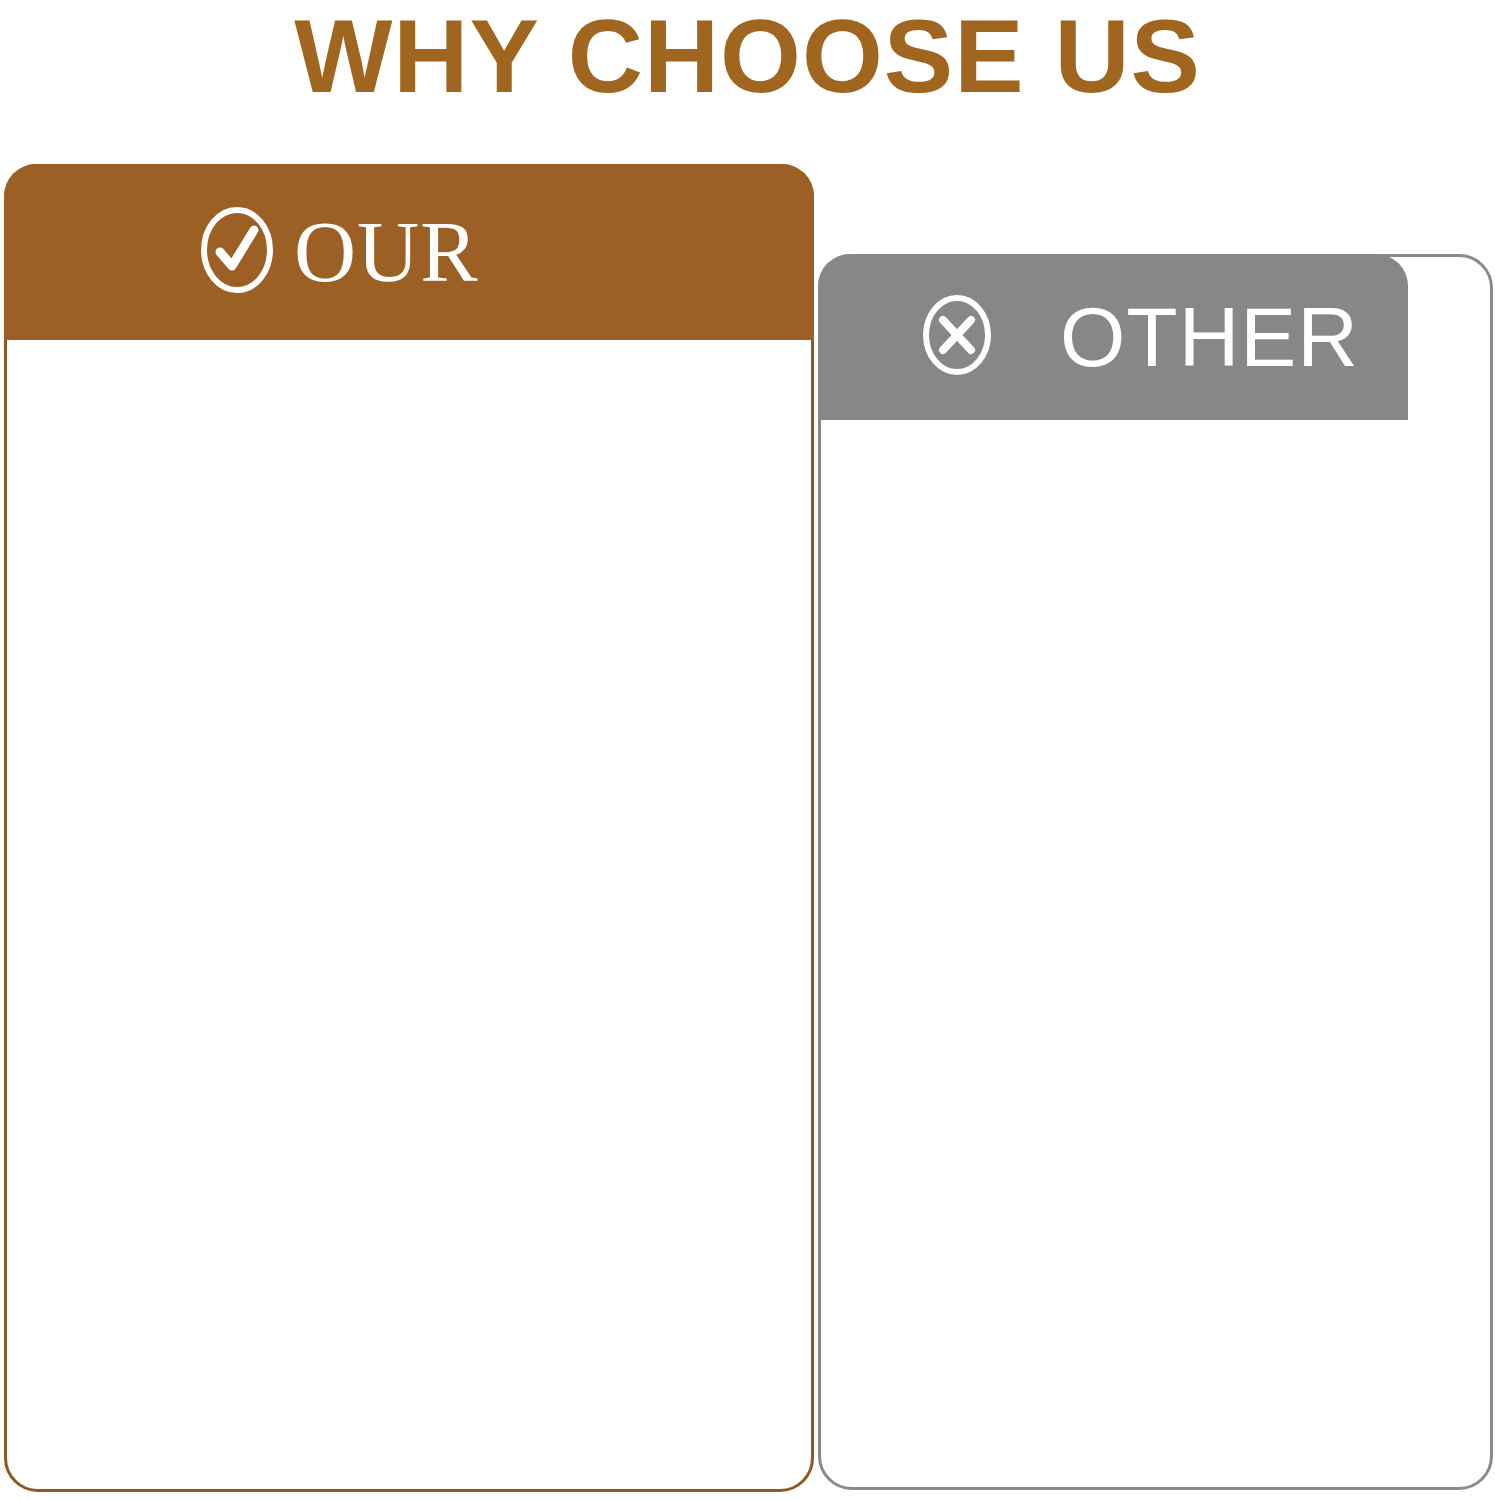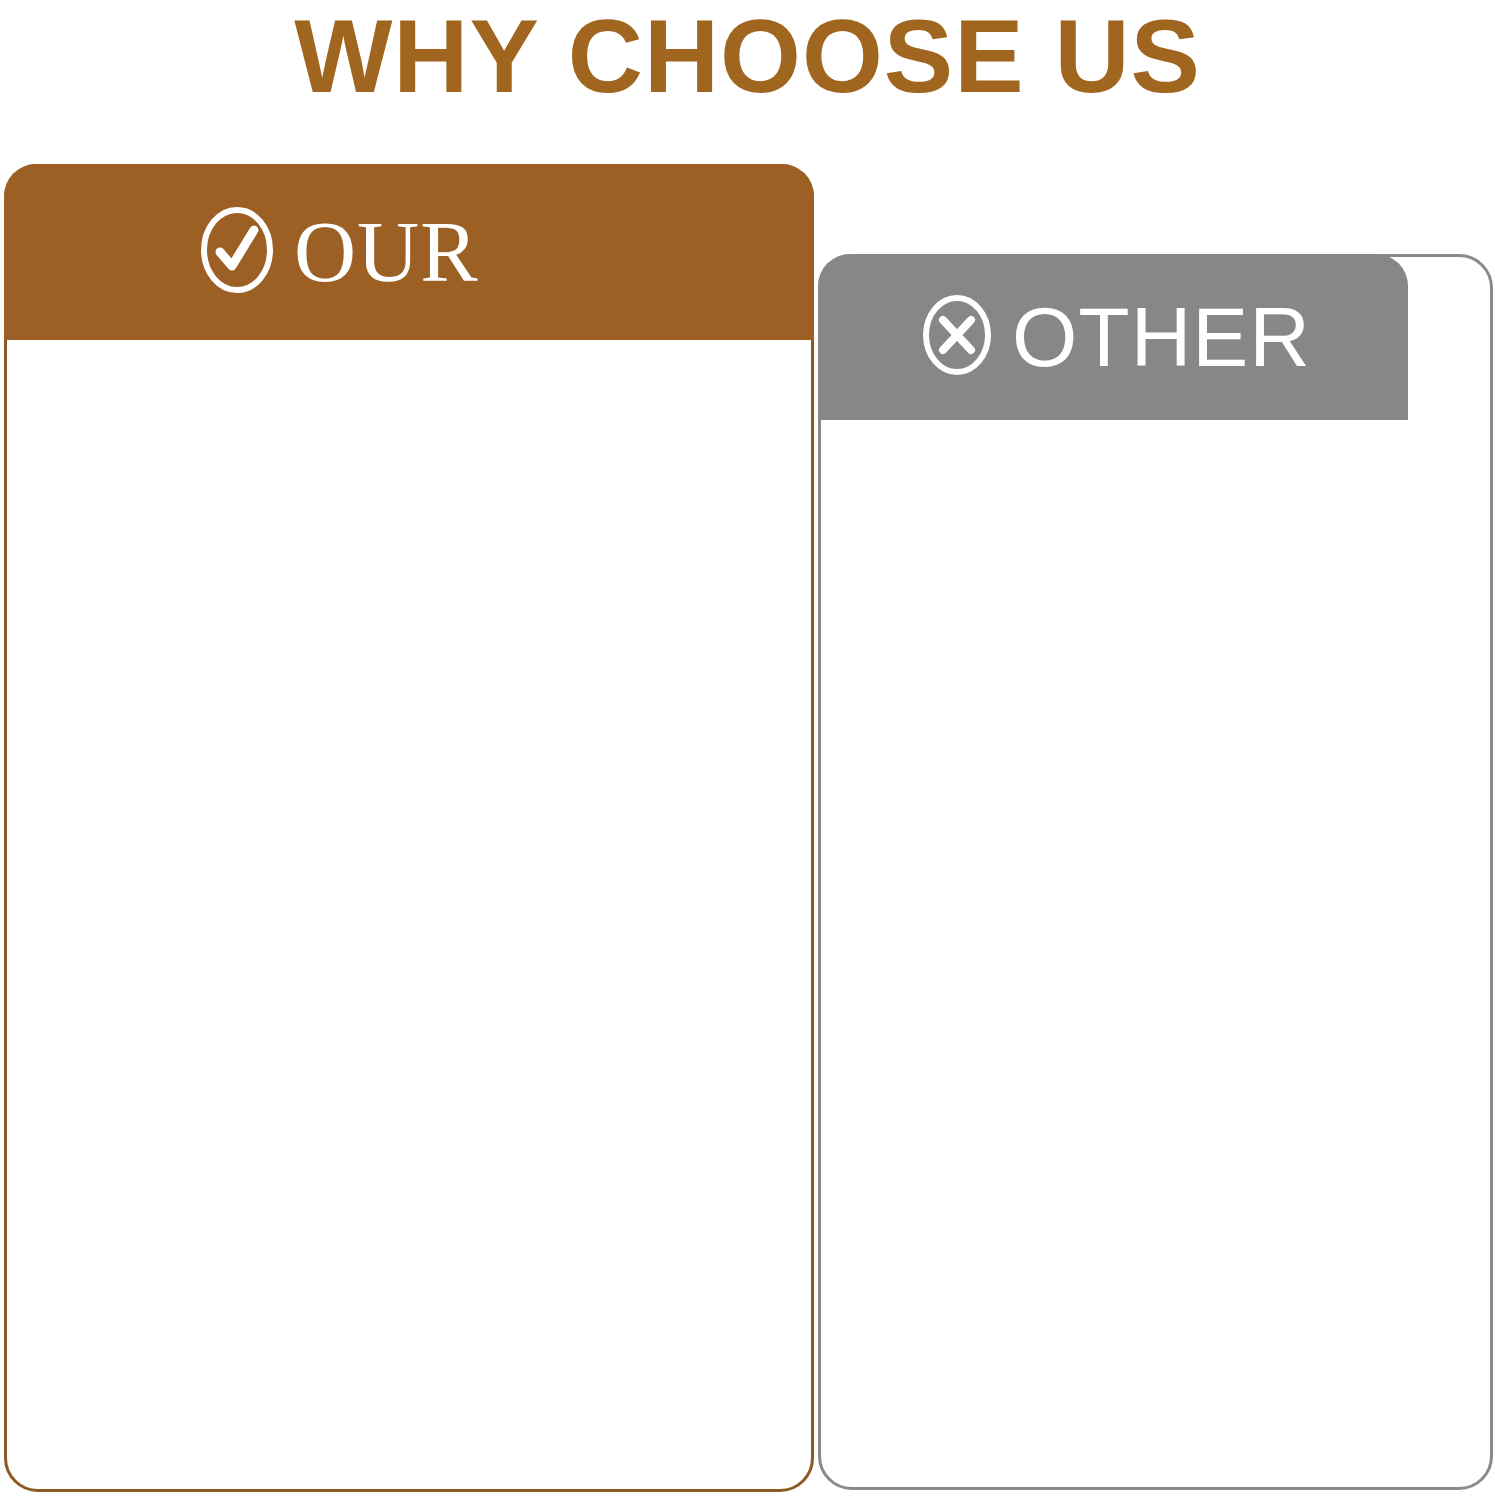--- a/index.html
+++ b/index.html
@@ -76,20 +76,21 @@
   }
   .tab-other {
     left: 818px;
     top: 254px;
     width: 590px;
     height: 166px;
     background: #878787;
     border-radius: 32px 32px 0 0;
     z-index: 2;
     padding-left: 100px;
+    gap: 48px;
   }
   .tab-label {
     color: #ffffff;
     font-size: 86px;
     font-weight: 400;
     letter-spacing: 1px;
     line-height: 1;
     white-space: nowrap;
   }
   .tab-other .tab-label { font-size: 84px; }

